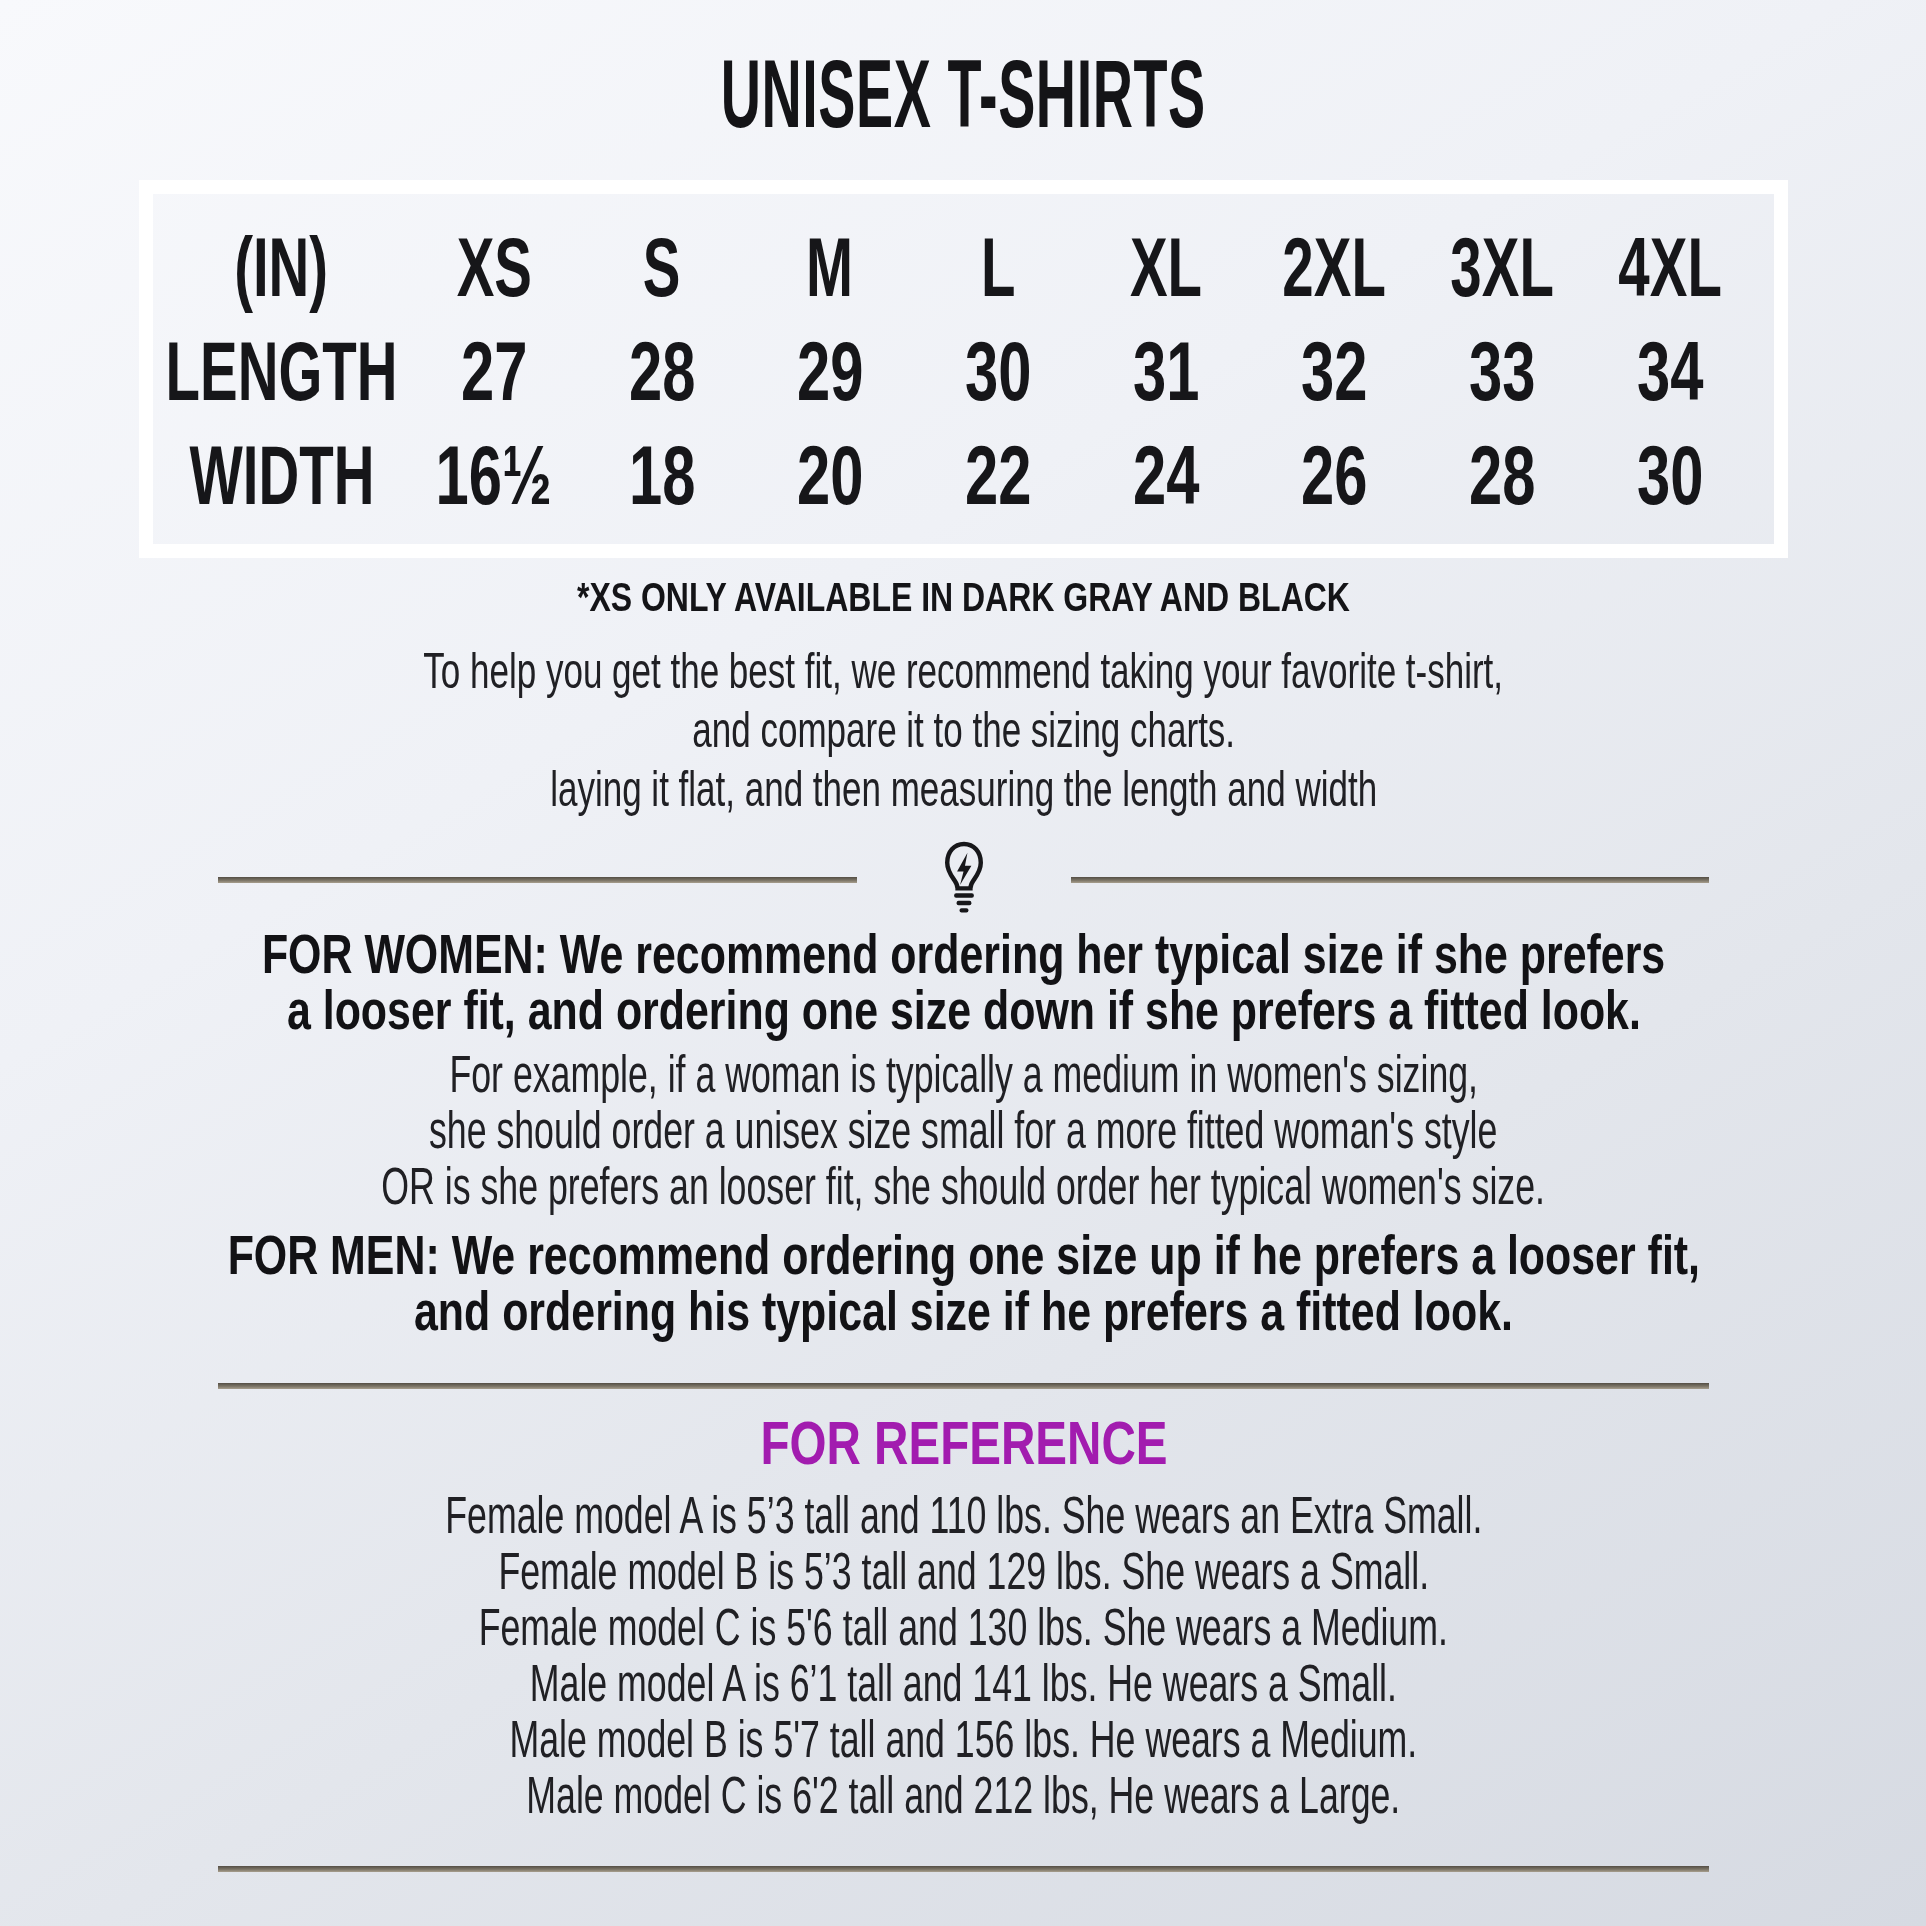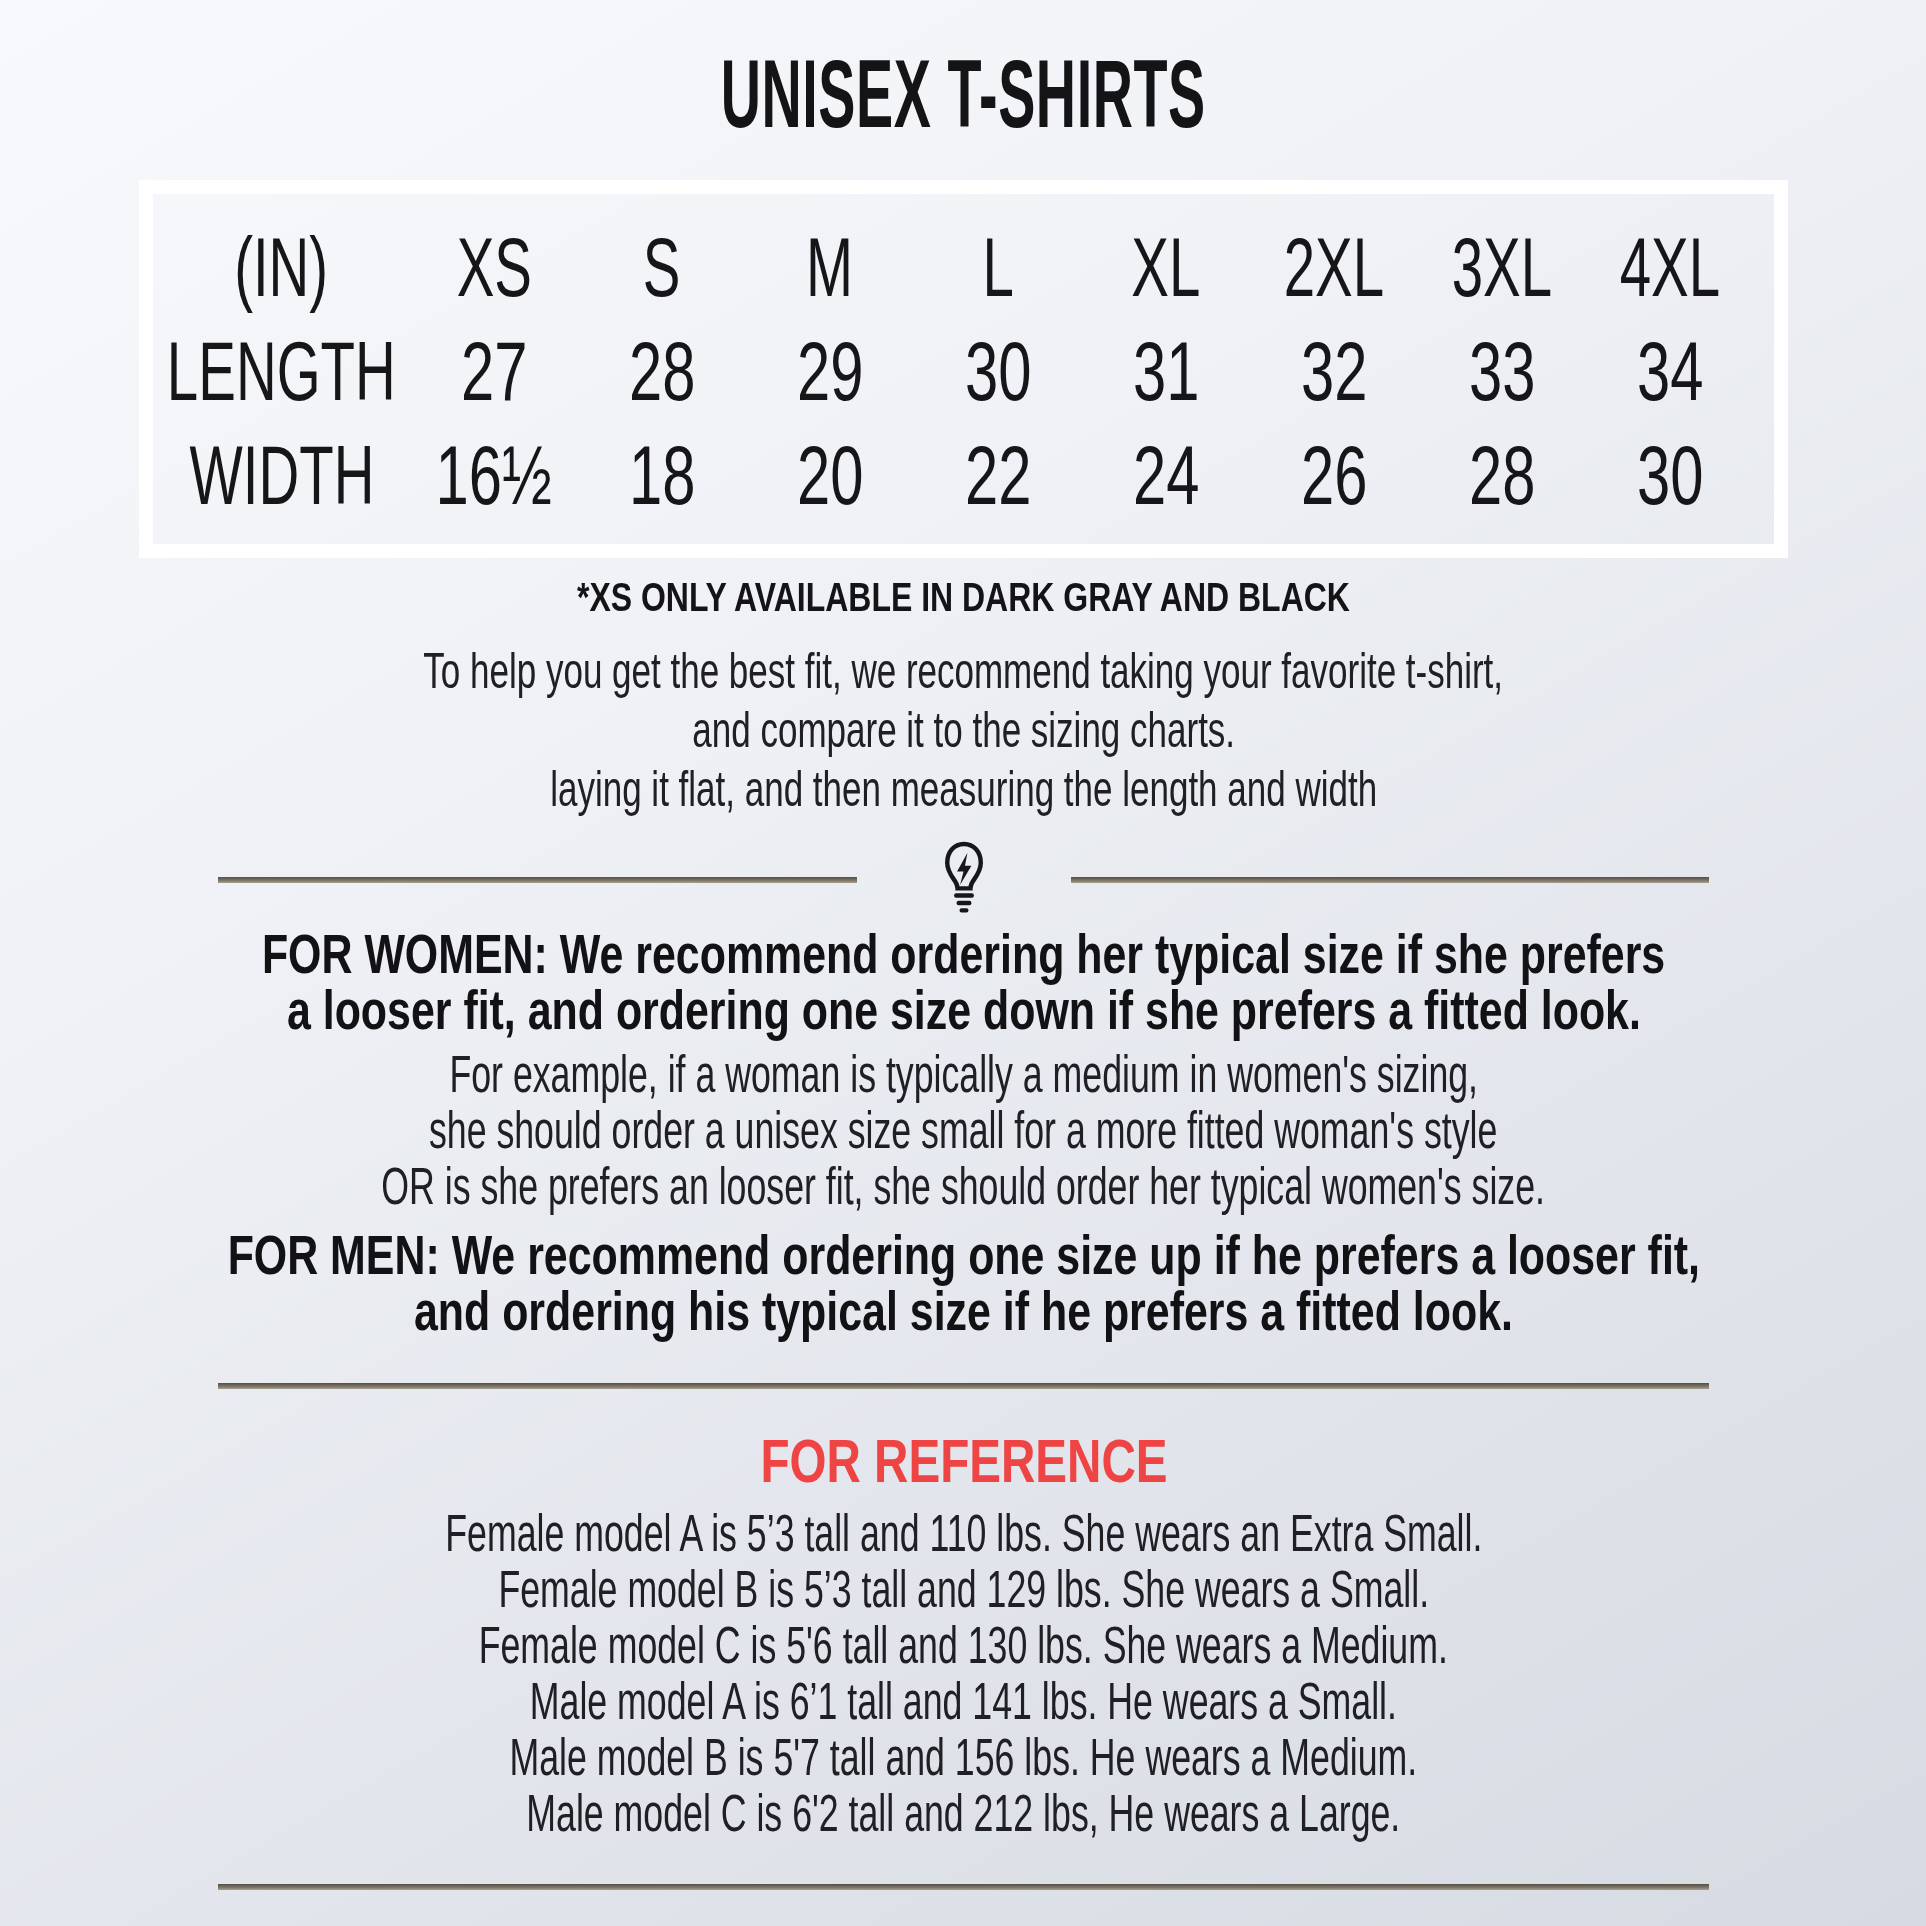--- a/index.html
+++ b/index.html
@@ -17,42 +17,42 @@
   .cx70{transform:scaleX(0.70);}
   .cx72{transform:scaleX(0.72);}
   .cx78{transform:scaleX(0.78);}
 
   .title{margin:0;padding-top:46px;text-align:center;
     font-size:96px;font-weight:700;line-height:1.0;letter-spacing:1px;color:#141417;}
 
   .frame{width:1649px;margin:38px auto 0;border:14px solid #ffffff;box-sizing:border-box;}
   .size-grid{display:grid;grid-template-columns:257px repeat(8,1fr);padding:22px 20px 16px 0;}
   .cell{height:104px;display:flex;align-items:center;justify-content:center;
-    font-size:83px;font-weight:400;color:#161619;}
+    font-size:83px;font-weight:700;color:#161619;}
 
   .note{margin-top:16px;text-align:center;font-size:41px;font-weight:700;line-height:46px;color:#141417;}
 
   .fit-block{margin-top:22px;}
   .fit-line{text-align:center;font-size:50px;font-weight:400;line-height:59px;color:#202024;}
 
   .divider-row{margin:22px auto 0;width:1491px;display:flex;align-items:center;}
   .hline{height:6px;background:linear-gradient(to bottom,#544e45 0%,#7b7466 55%,#a89f8e 100%);}
   .divider-row .hline{flex:1;}
   .hline.full{width:1491px;margin:0 auto;}
   .hline.mid{margin-top:44px;}
   .hline.bottom{margin-top:42px;}
   .bulb-wrap{margin:0 83px;flex:0 0 auto;display:flex;}
 
   .bold-block{margin-top:8px;}
   .b-line{text-align:center;font-size:55px;font-weight:700;line-height:56px;color:#121215;}
   .light-block{margin-top:9px;}
   .l-line{text-align:center;font-size:51px;font-weight:400;line-height:56px;color:#202024;}
   .men-block{margin-top:12px;}
 
-  .ref-heading{margin-top:42px;text-align:center;font-size:61px;font-weight:700;line-height:61px;color:#ef4444;}
+  .ref-heading{margin-top:24px;text-align:center;font-size:61px;font-weight:700;line-height:61px;color:#a21caf;}
   .ref-block{margin-top:14px;}
 </style>
 </head>
 <body>
 
 <div class="page">
 
   <h1 class="title">
     <span class="cx cx58">UNISEX T-SHIRTS</span>
   </h1>

